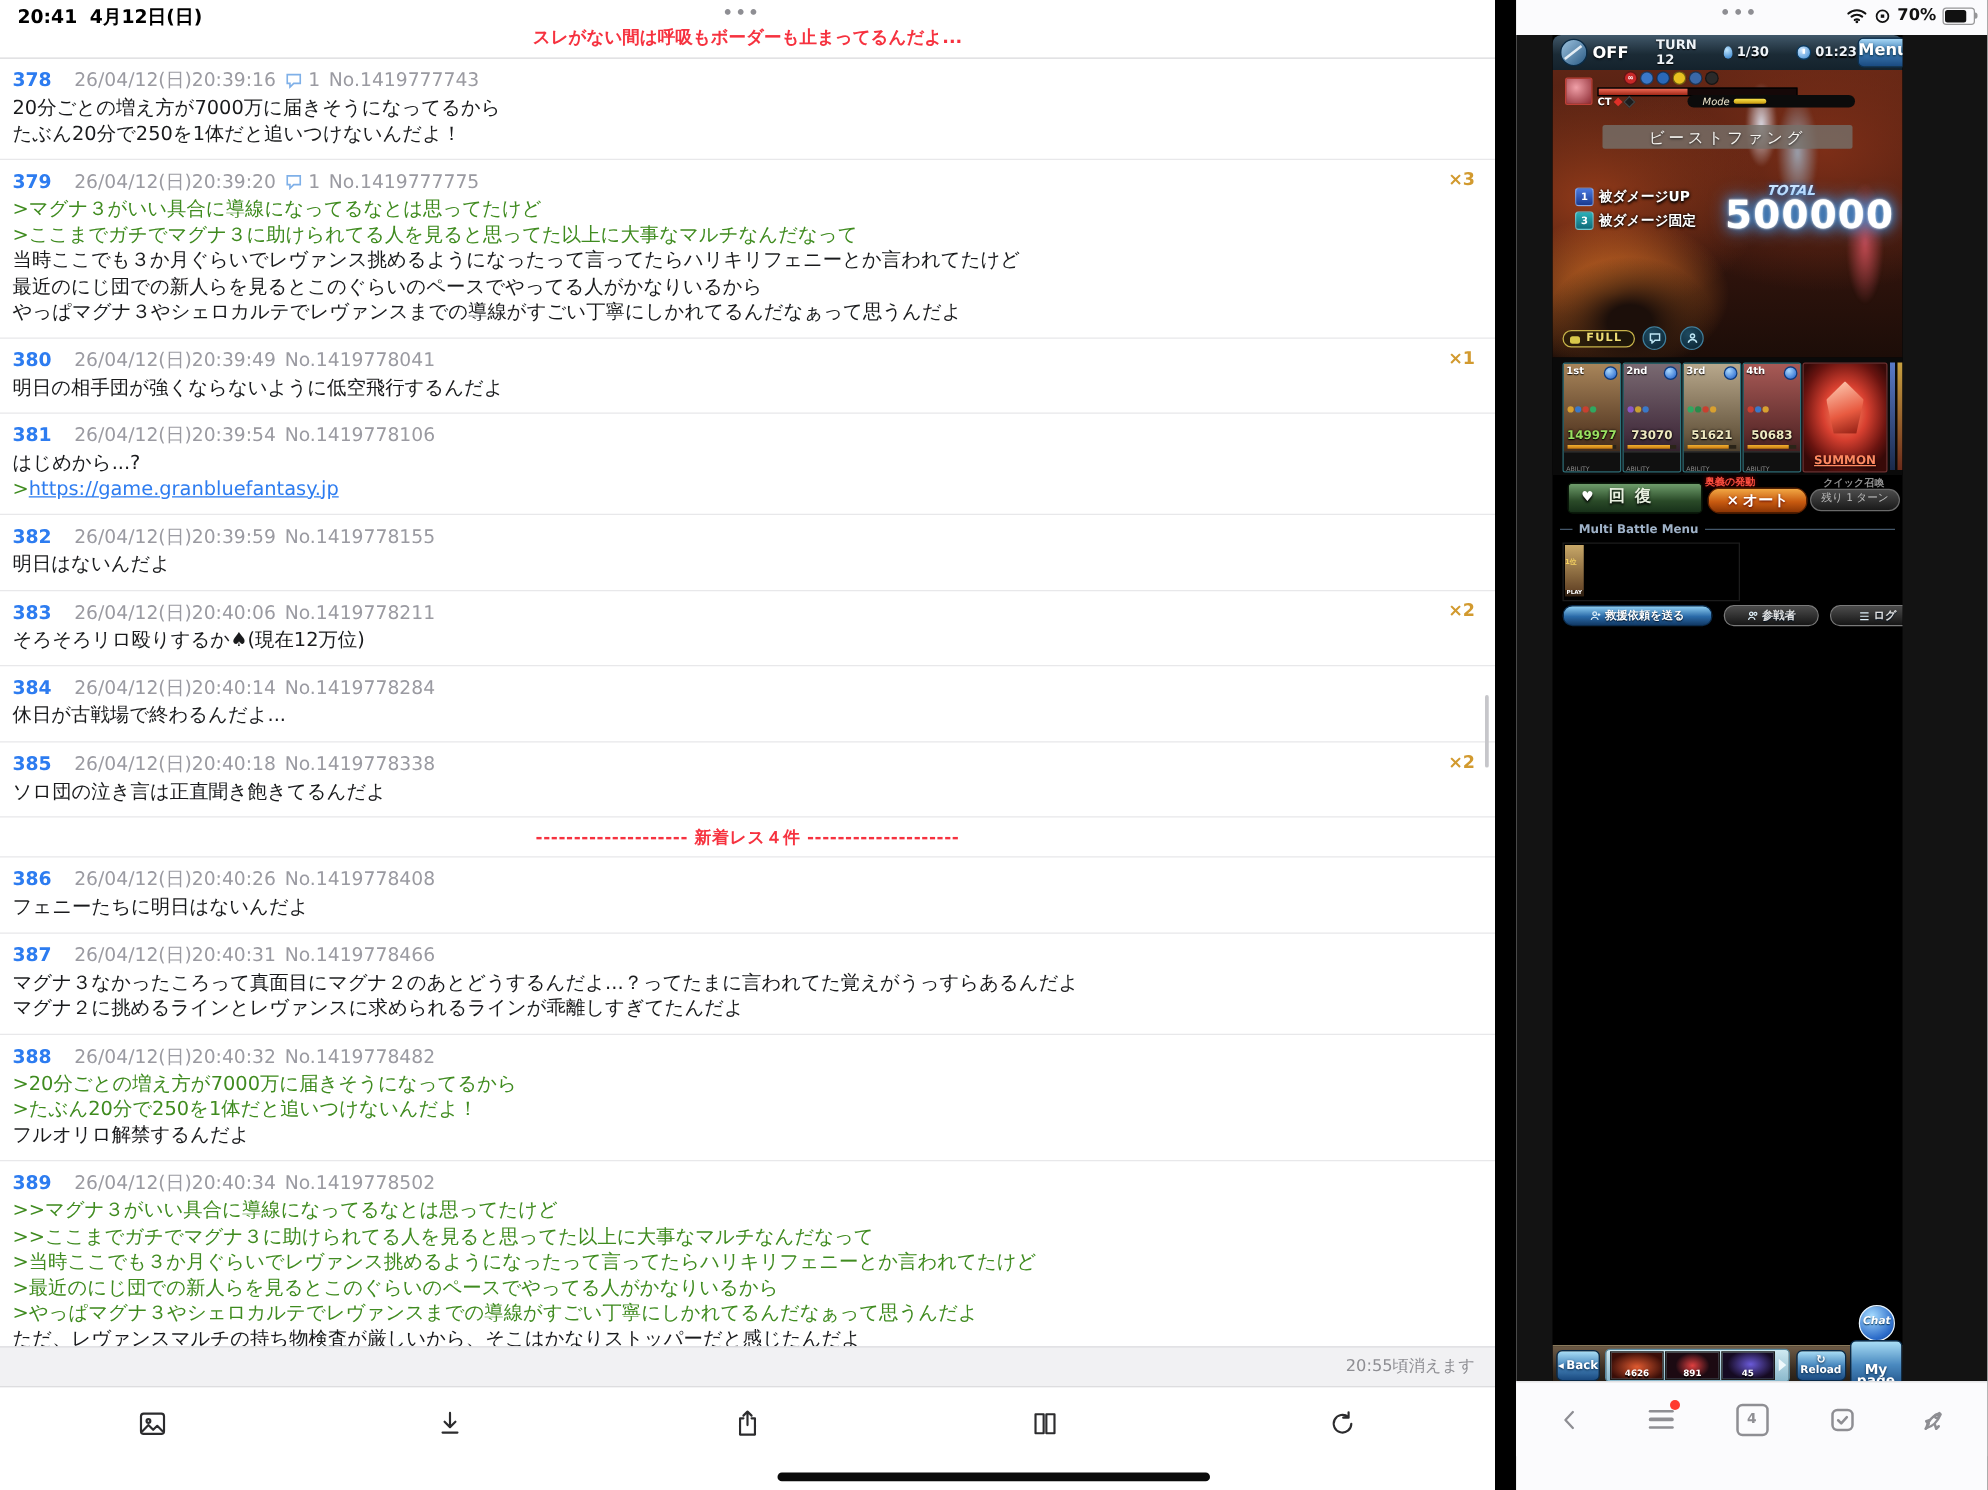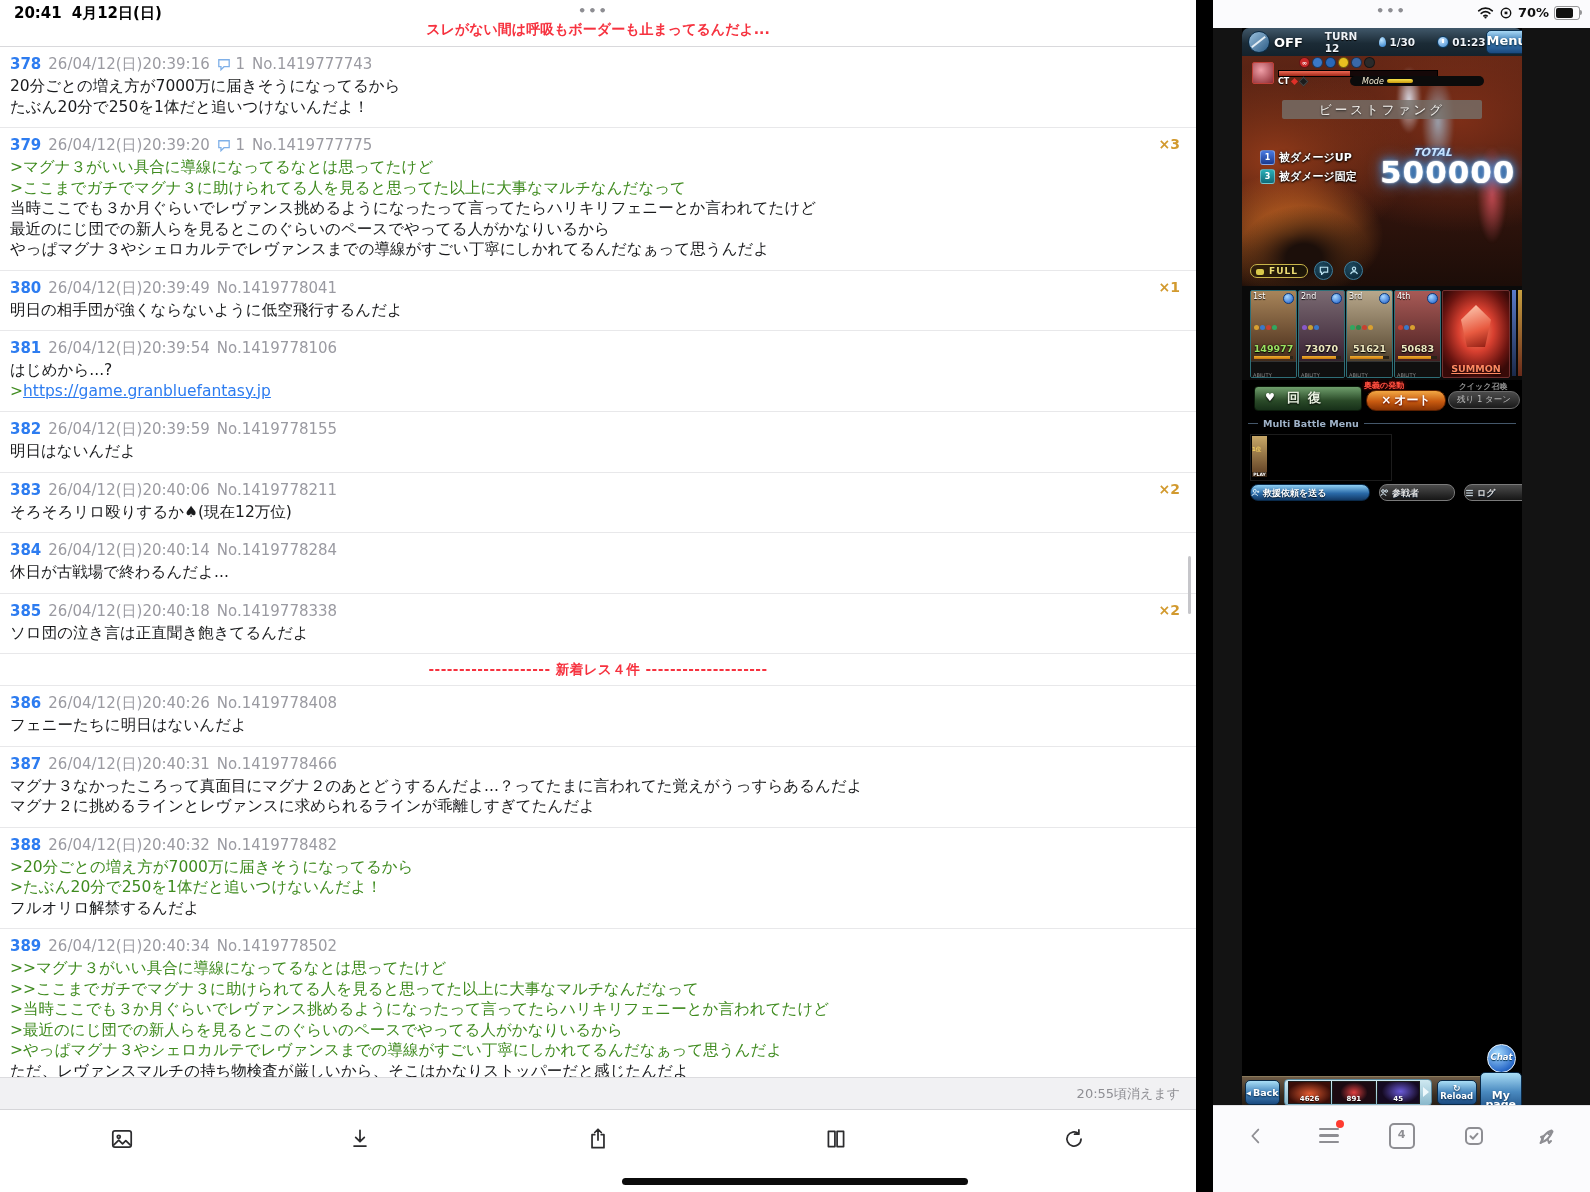--- a/index.html
+++ b/index.html
@@ -10,21 +10,21 @@
   
   .left-pane{position:absolute;left:0;top:0;width:1196px;height:1192px;background:#fff}
   .ls-time{position:absolute;left:14px;top:4px;font-size:15px;font-weight:700;color:#000}
   .ls-time span{margin-right:10px}
   .handle{color:#8e8e93;font-size:13px;font-weight:700;letter-spacing:2px}
   .lhandle{position:absolute;left:578px;top:3px}
   .banner{position:absolute;top:21px;left:0;width:1196px;text-align:center;color:#f6323f;font-size:14px;font-weight:600}
   .thread{position:absolute;top:46px;left:0;width:1196px;height:1031px;overflow:hidden;border-top:1px solid #d9d9dc;background:#fff}
   .post{position:relative;padding:8px 40px 10px 10px;border-bottom:1px solid #e8e8ea}
   .phead{font-size:15px;color:#9a9aa1;margin-bottom:4px;height:17px}
-  .pnum{color:#2d7cf0;font-weight:600;margin-right:7px}
+  .pnum{color:#2d7cf0;font-weight:600;margin-right:18px}
   .pdate{margin-right:7px}
   .prep{margin-right:7px;color:#9a9aa1}
   .pbadge{position:absolute;right:16px;top:8px;color:#d29a2f;font-size:14px;font-weight:600}
   .pline{font-size:15.5px;line-height:20.5px;color:#191a1c}
   .pline.q{color:#3f8b1f}
   .pline.l .q{color:#3f8b1f}
   .plink{color:#2d7cf0;text-decoration:underline;cursor:pointer}
   .newdiv{padding:7px 0 6px;text-align:center;color:#f6323f;font-size:13.5px;font-weight:600;border-bottom:1px solid #e8e8ea;letter-spacing:.5px}
   .scrollbar{position:absolute;right:5px;top:556px;width:3px;height:58px;background:#c6c6ca;border-radius:2px}
   .lfooter{position:absolute;left:0;top:1077px;width:1196px;height:33px;background:#f1f1f3;border-top:1px solid #dcdcdf;border-bottom:1px solid #d6d6d9;box-sizing:border-box;color:#8e8e93;font-size:13px;line-height:31px;text-align:right;padding-right:16px}
@@ -85,21 +85,21 @@
   .full::before{content:"";position:absolute;left:5px;top:4px;width:8px;height:6px;background:#d8c84a;border-radius:2px}
   .rbtn{position:absolute;bottom:6px;width:17px;height:17px;border-radius:50%;background:radial-gradient(circle at 35% 30%,#1e4a60,#0a2230);border:1px solid #3f7f9d;display:flex;align-items:center;justify-content:center;cursor:pointer}
   .rbtn svg{stroke:#bfe6f4;fill:none;stroke-width:1.4}
 
   .party{position:absolute;left:0;top:258px;width:280px;height:94px;background:#0a0a0a}
   .pcard{position:absolute;top:4px;width:45px;height:86px;border:1px solid #2e6f78;border-radius:2px;overflow:hidden;cursor:pointer}
   .pcard.c1{left:8px;background:linear-gradient(#a8855a,#5a3d26 65%,#241812)}
   .pcard.c2{left:56px;background:linear-gradient(#7a6a72,#463040 65%,#1c1216)}
   .pcard.c3{left:104px;background:linear-gradient(#b8a88c,#6a5a42 65%,#2a2014)}
   .pcard.c4{left:152px;background:linear-gradient(#a85a56,#5e2c2c 65%,#221012)}
-  .ppos{position:absolute;left:2px;top:1px;color:#fff;font-size:8px;font-weight:400;text-shadow:0 1px 1px #000}
+  .ppos{position:absolute;left:2px;top:1px;color:#fff;font-size:8px;font-weight:700;text-shadow:0 1px 1px #000}
   .porb{position:absolute;right:2px;top:2px;width:9px;height:9px;border-radius:50%;background:radial-gradient(circle at 35% 30%,#a8d8ff,#1a5ac8);border:1px solid #0a3a80}
   .micro{position:absolute;left:3px;top:34px;display:flex;gap:1px}
   .micro b{width:5px;height:5px;border-radius:50%;display:block}
   .php{position:absolute;left:0;right:0;bottom:23px;text-align:center;font-size:9.5px;font-weight:700;color:#efe9c0;text-shadow:0 1px 1px #000,0 0 2px #000}
   .pcard.c1 .php{color:#9ae060}
   .pbar{position:absolute;left:3px;right:3px;bottom:18px;height:3px;background:#2a2418}
   .pbar i{display:block;height:100%;width:92%;background:linear-gradient(#f0b030,#c87810)}
   .pability{position:absolute;left:0;right:0;bottom:0;height:15px;background:#101010;border-top:1px solid #333}
   .pability .lab{color:#8a8a8a;font-size:5px;line-height:6px;padding-left:2px}
   .summon{position:absolute;left:200px;top:4px;width:66px;height:86px;border:1px solid #703030;border-radius:2px;overflow:hidden;background:radial-gradient(42px 52px at 50% 45%,#ff9a70 0%,#d84030 42%,#6a1410 80%,#380a08);cursor:pointer}
@@ -119,21 +119,21 @@
 
   .multi{position:absolute;left:0;top:390px;width:280px;height:100px}
   .multi-title{display:flex;align-items:center;color:#9fb2c8;font-size:9.5px;font-weight:700;padding:0 6px;gap:5px}
   .multi-title::before{content:"";width:10px;border-top:1px solid #44576a}
   .multi-title::after{content:"";flex:1;border-top:1px solid #44576a}
   .video{position:absolute;left:8px;top:16px;width:140px;height:45px;background:#000;border:1px solid #1c1c1c}
   .vthumb{position:absolute;left:1px;top:1px;width:15px;height:41px;background:linear-gradient(#c8a868,#5a3a20);overflow:hidden}
   .vrank{color:#f4d060;font-size:5.5px;font-weight:700;text-align:center;line-height:7px}
   .vplay{position:absolute;bottom:0;left:0;right:0;color:#fff;font-size:4.5px;font-weight:700;text-align:center;background:rgba(0,0,0,.45)}
   .multi-btns{position:absolute;left:8px;top:66px;display:flex;gap:9px}
-  .mb{height:15px;border-radius:8px;font-size:9px;font-weight:700;color:#fff;line-height:14px;text-align:center;text-shadow:0 1px 1px #012;display:flex;align-items:center;justify-content:flex-start;gap:3px;cursor:pointer}
+  .mb{height:15px;border-radius:8px;font-size:9px;font-weight:700;color:#fff;line-height:14px;text-align:center;text-shadow:0 1px 1px #012;display:flex;align-items:center;justify-content:center;gap:3px;cursor:pointer}
   .mb svg{stroke:#dff0fa;fill:none;stroke-width:1.3}
   .mb.send{width:118px;background:linear-gradient(#8fd0f4,#2a6aa8 55%,#123a66);border:1px solid #0a2a4a}
   .mb.dark{width:74px;background:linear-gradient(#4c4c4c,#161616);border:1px solid #7a7a7a;color:#e2e2e2}
 
   .chatfab{position:absolute;right:6px;top:1016px;width:27px;height:27px;border-radius:50%;background:radial-gradient(circle at 35% 30%,#a6dcff,#2a6ac8 70%,#12408a);border:1px solid #eaf6ff;color:#fff;font-size:8.5px;font-style:italic;font-weight:700;text-align:center;line-height:25px;text-shadow:0 1px 1px #035;cursor:pointer}
 
   .gnav{position:absolute;left:0;top:1048px;width:280px;height:30px;background:linear-gradient(#6e5b46,#3a2e22 60%,#241c14);border-top:1px solid #8a7a5c;display:flex;align-items:center}
   .gbtn{background:linear-gradient(#aadef6,#4a8ac0 48%,#1a4a80);border:1px solid #0a2a48;border-radius:5px;color:#fff;font-weight:700;text-shadow:0 1px 2px #024;text-align:center;cursor:pointer;box-sizing:border-box}
   .back{width:37px;height:25px;margin-left:3px;font-size:9.5px;line-height:23px}
   .back::before{content:"◀";font-size:6px;margin-right:2px;vertical-align:1px}

